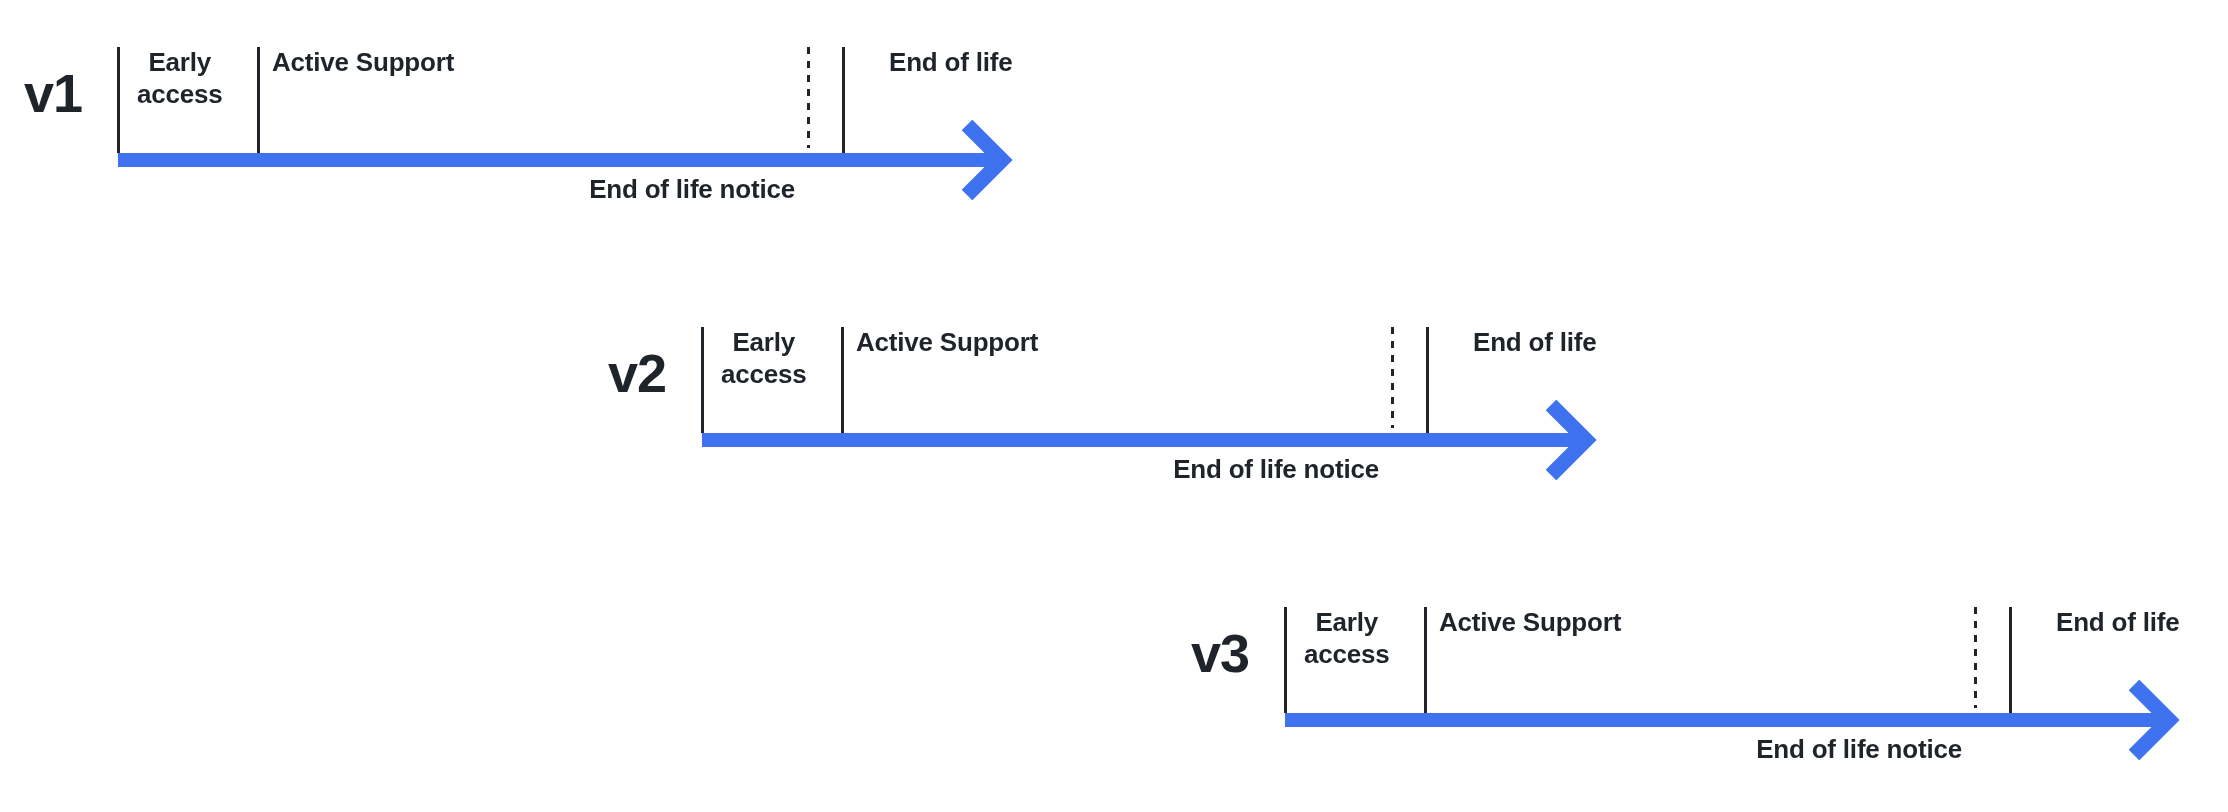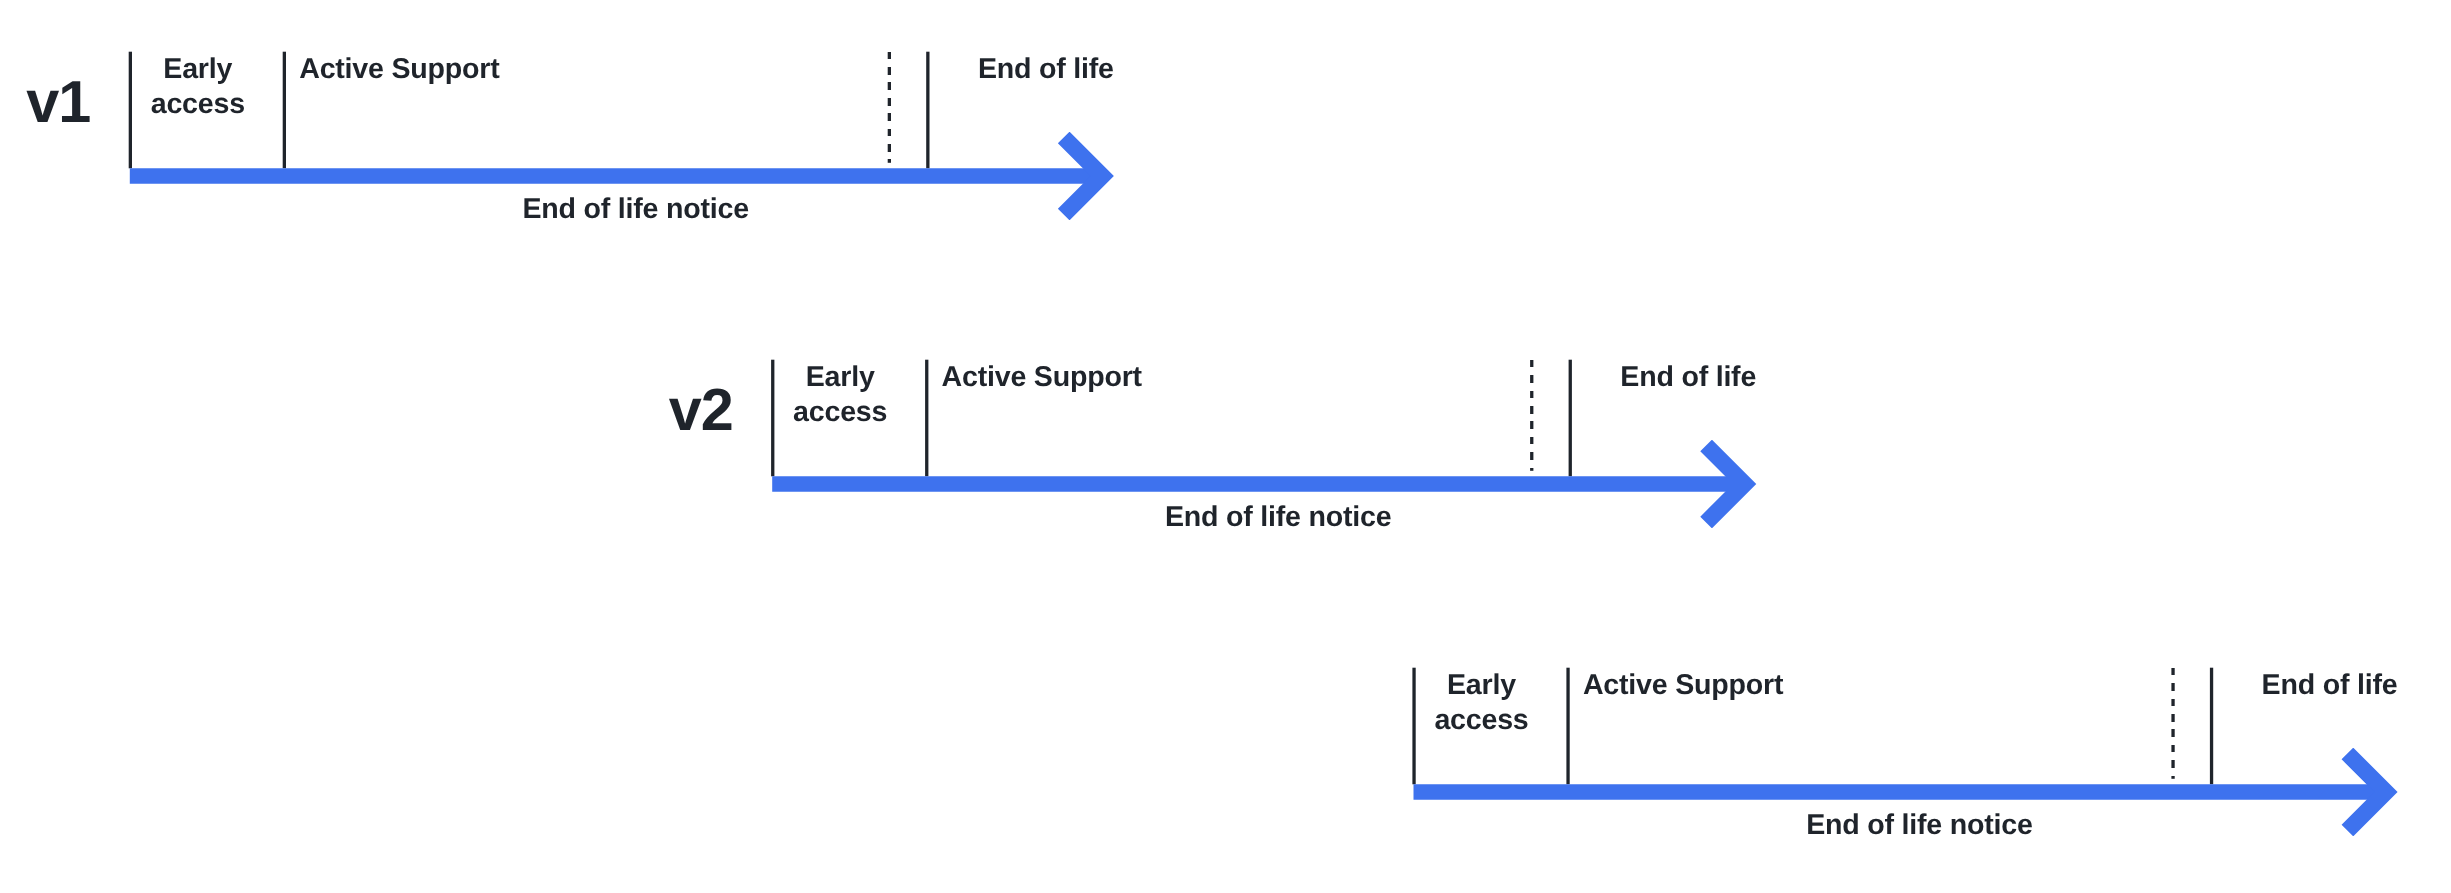--- a/index.html
+++ b/index.html
@@ -61,24 +61,24 @@
     line-height:32px;
     font-weight:700;
     letter-spacing:-0.2px;
     white-space:nowrap;
     color:var(--ink);
   }
   .lbl.early{left:20px;top:-1px;text-align:center;}
   .lbl.active{left:155px;top:-1px;}
   .lbl.eol{left:746px;top:-1px;margin-left:26px;}
   .lbl.notice{
-    left:358px;
+    left:328px;
     top:126px;
     width:350px;
-    text-align:left;
+    text-align:right;
   }
   svg.arrow{
     position:absolute;
     left:-1px;
     top:73px;
     display:block;
   }
   svg.arrow .stroke{
     stroke:var(--accent);
     fill:none;
@@ -119,20 +119,21 @@
   <div class="lbl active">Active Support</div>
   <div class="lbl eol">End of life</div>
   <svg class="arrow" width="910" height="80" viewBox="0 0 910 80">
     <line class="stroke" x1="2" y1="40" x2="878" y2="40" stroke-width="14"></line>
     <polyline class="stroke" points="851,5 886,40 851,75" stroke-width="15" stroke-linejoin="miter"></polyline>
   </svg>
   <div class="lbl notice">End of life notice</div>
 </div>
 
 <div class="tl" style="left:1284px;top:607px;">
+  <div class="vlabel">v3</div>
   <div class="tick start"></div>
   <div class="tick mid"></div>
   <div class="dash-line"></div>
   <div class="tick end"></div>
   <div class="lbl early">
     <span>Early</span><br>
     <span>access</span>
   </div>
   <div class="lbl active">Active Support</div>
   <div class="lbl eol">End of life</div>

